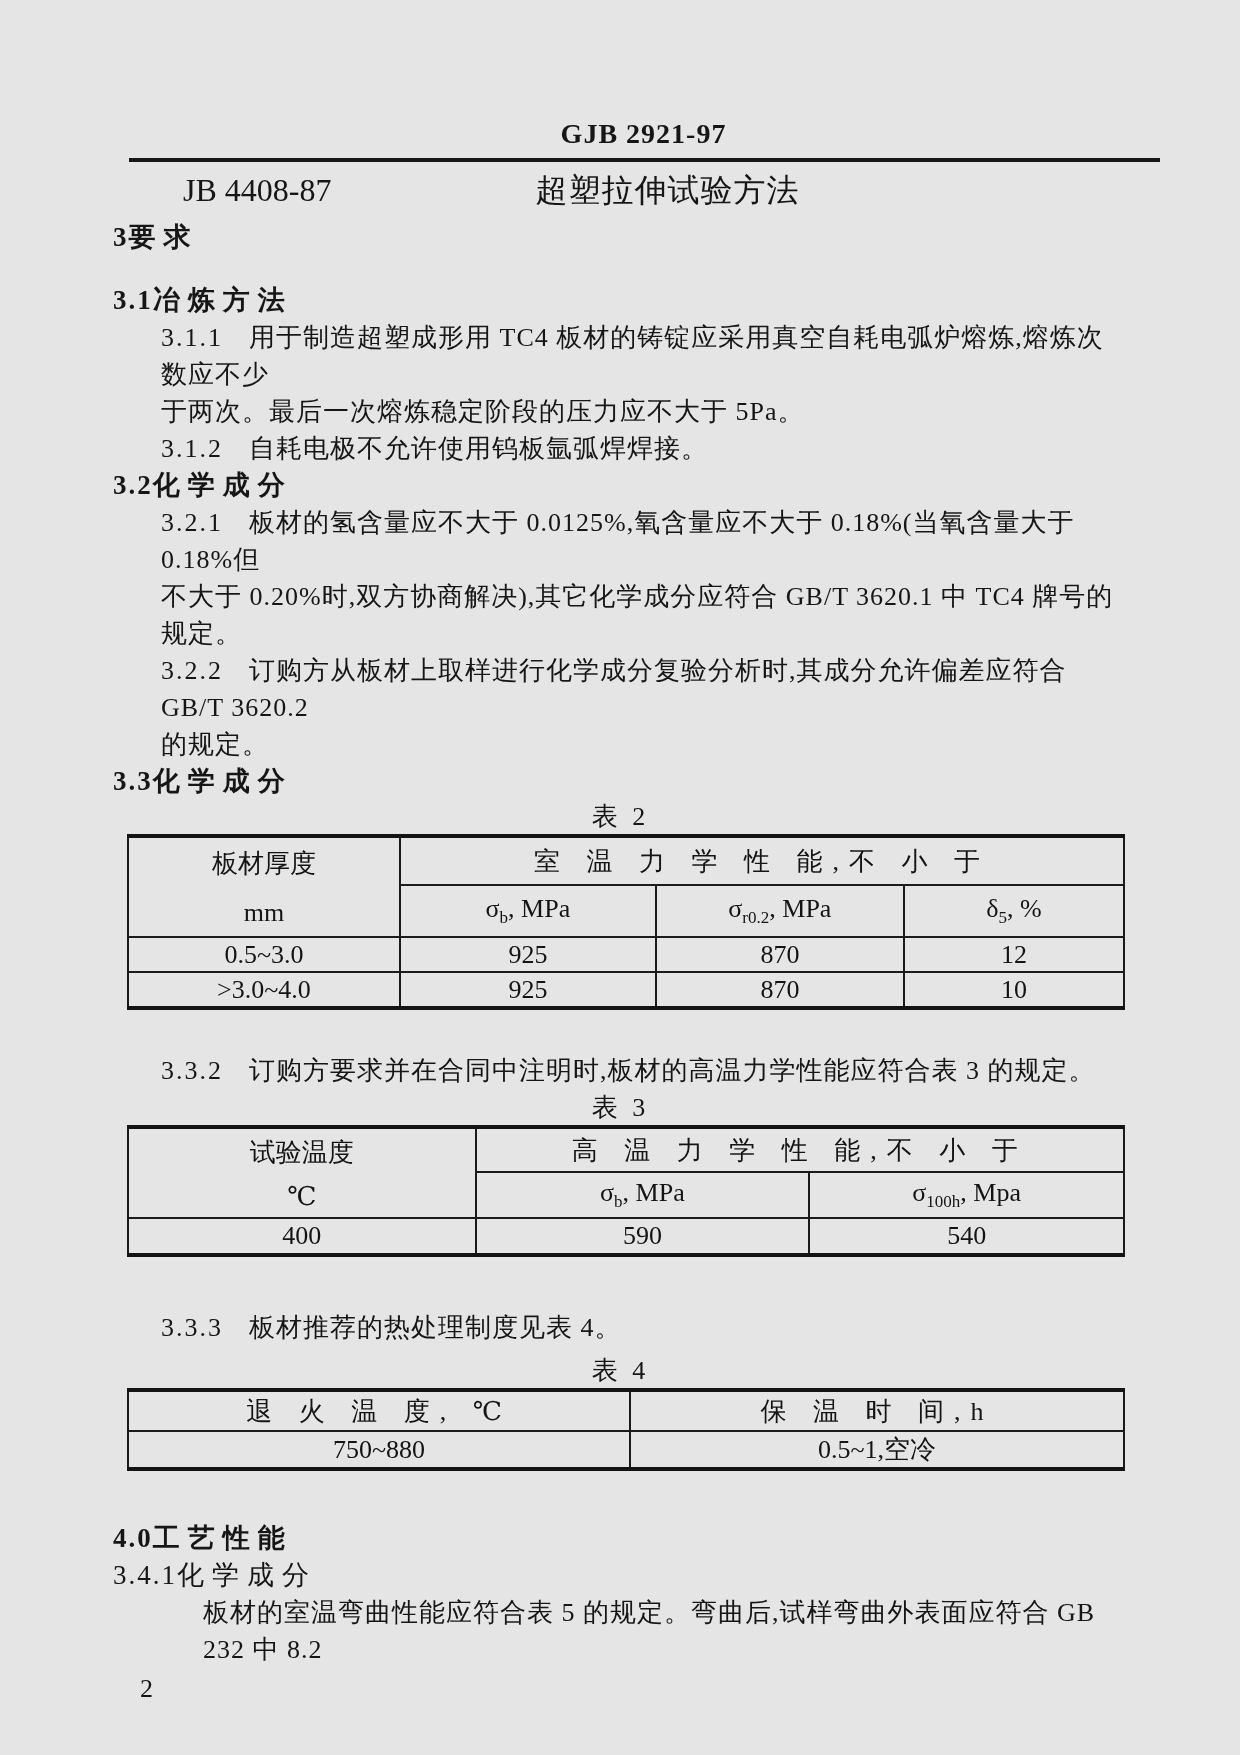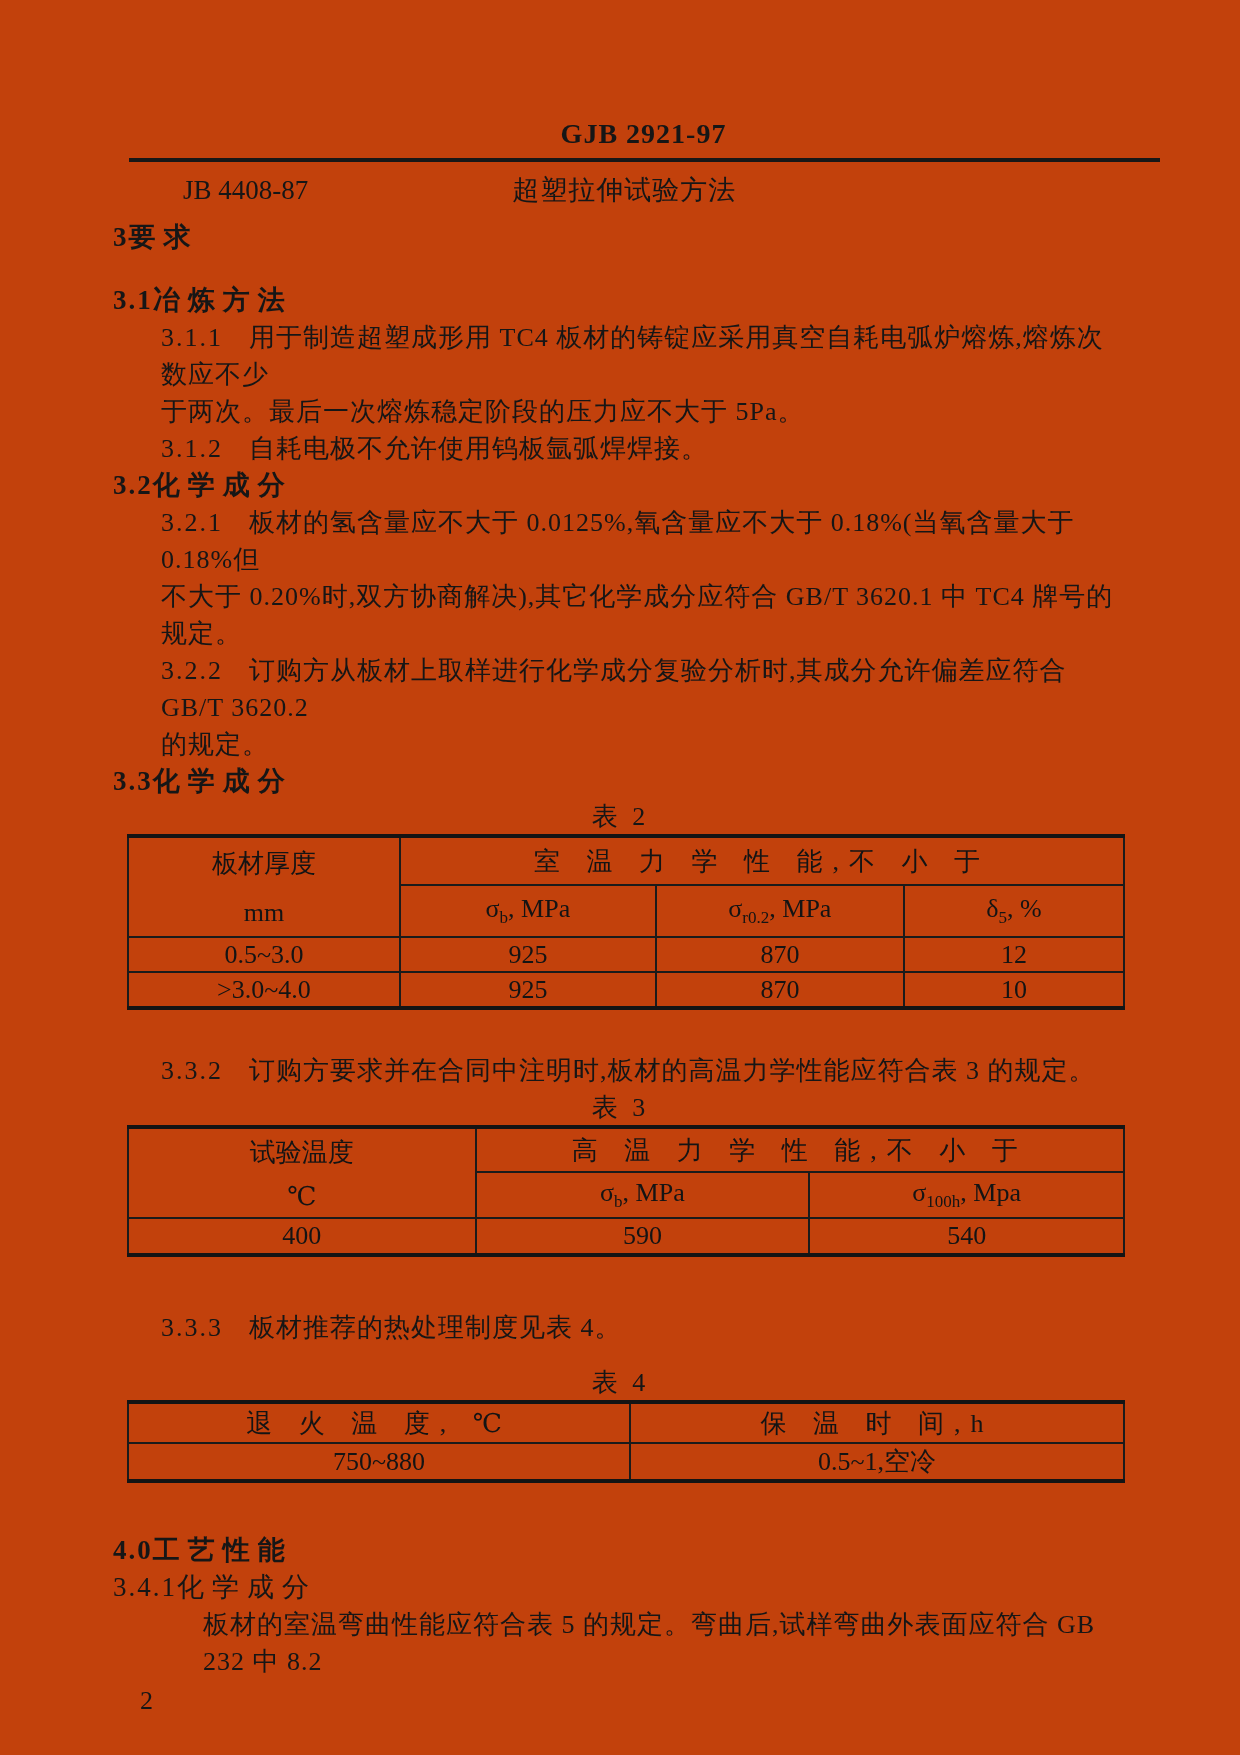--- a/index.html
+++ b/index.html
@@ -4,33 +4,33 @@
 <style>
   html,body { margin:0; padding:0; }
   body {
     width:1240px; height:1755px; overflow:hidden;
     background:#ffffff;
     font-family:"Liberation Serif","DejaVu Serif",serif;
   }
   .page {
     position:relative; box-sizing:border-box;
     width:1240px; height:1755px;
-    background:#c2410c; color:#161616;
+    background:#e5e5e5; color:#161616;
     padding:115px 112px 0 113px;
   }
   
   .std-code {
     text-align:center; padding-left:46px;
     font-weight:bold; font-size:28px; line-height:37px; letter-spacing:1px;
   }
   .rule {
     margin:6px -32px 0 16px; height:0;
     border-top:4px solid #171717;
   }
-  .ref-row { margin-top:10px; display:flex; font-size:27px; line-height:37px; }
+  .ref-row { margin-top:10px; display:flex; font-size:32px; line-height:37px; }
   .ref-code { margin-left:70px; }
   .ref-title { margin-left:204px; letter-spacing:1px; }
 
   
   .h { display:flex; font-size:27px; line-height:37px; font-weight:bold; }
   .h.plain { font-weight:normal; }
   .h .num { letter-spacing:2px; }
   .h .title { letter-spacing:8px; }
   .p { font-size:26px; line-height:37px; letter-spacing:1px; }
   .pline { display:block;margin-left:48px; }
@@ -61,21 +61,21 @@
   #table4 .th1 td { height:38px; }
   #table4 .tr  td { height:32px; }
   .rowspan-cell { height:100%; }
 
   
   #h3    { margin-top:10px; }
   #h3_1  { margin-top:26px; }
   #p3_3_2 { margin-top:42px; }
   #cap3  { margin-top:2px; }
   #p3_3_3 { margin-top:52px; }
-  #cap4  { margin-top:20px; }
+  #cap4  { margin-top:8px; }
   #h3_4  { margin-top:49px; }
   #pagenum { margin-top:2px; margin-left:27px; font-size:26px; line-height:37px; }
 </style>
 </head>
 <body>
 
 <div class="page">
 
   <div class="std-code">GJB 2921-97</div>
   <div class="rule"></div>

